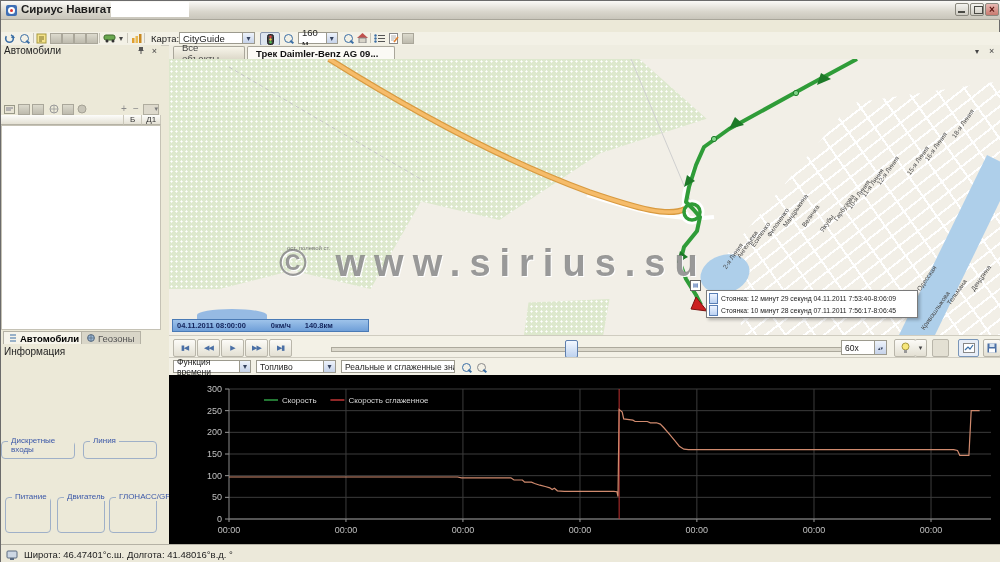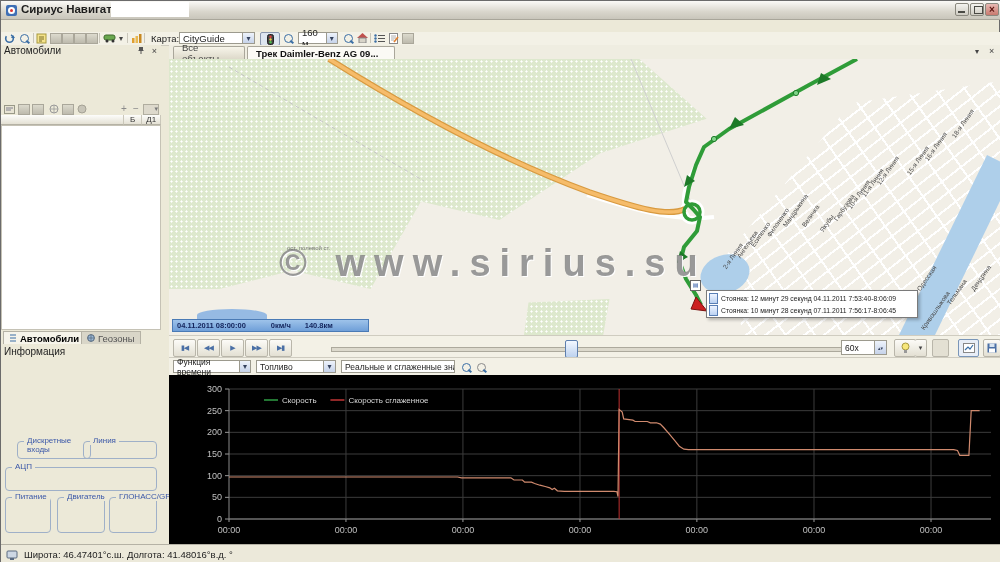--- a/index.html
+++ b/index.html
@@ -262,28 +262,25 @@
         </svg>
       <span>Геозоны</span>
     </div>
 
     <div class="panel-cap" style="top:301px">
       <span>Информация</span>
       
       
     </div>
 
-    <div class="gbox" style="left:16px;top:396px;width:72px;height:16px">
+    <div class="gbox" style="left:0;top:396px;width:72px;height:16px">
       <span class="glabel">Дискретные входы</span>
     </div>
     <div class="gbox" style="left:82px;top:396px;width:72px;height:16px">
       <span class="glabel">Линия</span>
-    </div>
-    <div class="gbox" style="left:4px;top:422px;width:150px;height:22px">
-      <span class="glabel">АЦП</span>
     </div>
     <div class="gbox" style="left:4px;top:452px;width:44px;height:34px">
       <span class="glabel">Питание</span>
     </div>
     <div class="gbox" style="left:56px;top:452px;width:46px;height:34px">
       <span class="glabel">Двигатель</span>
     </div>
     <div class="gbox" style="left:108px;top:452px;width:46px;height:34px">
       <span class="glabel">ГЛОНАСС/GPS</span>
     </div>

